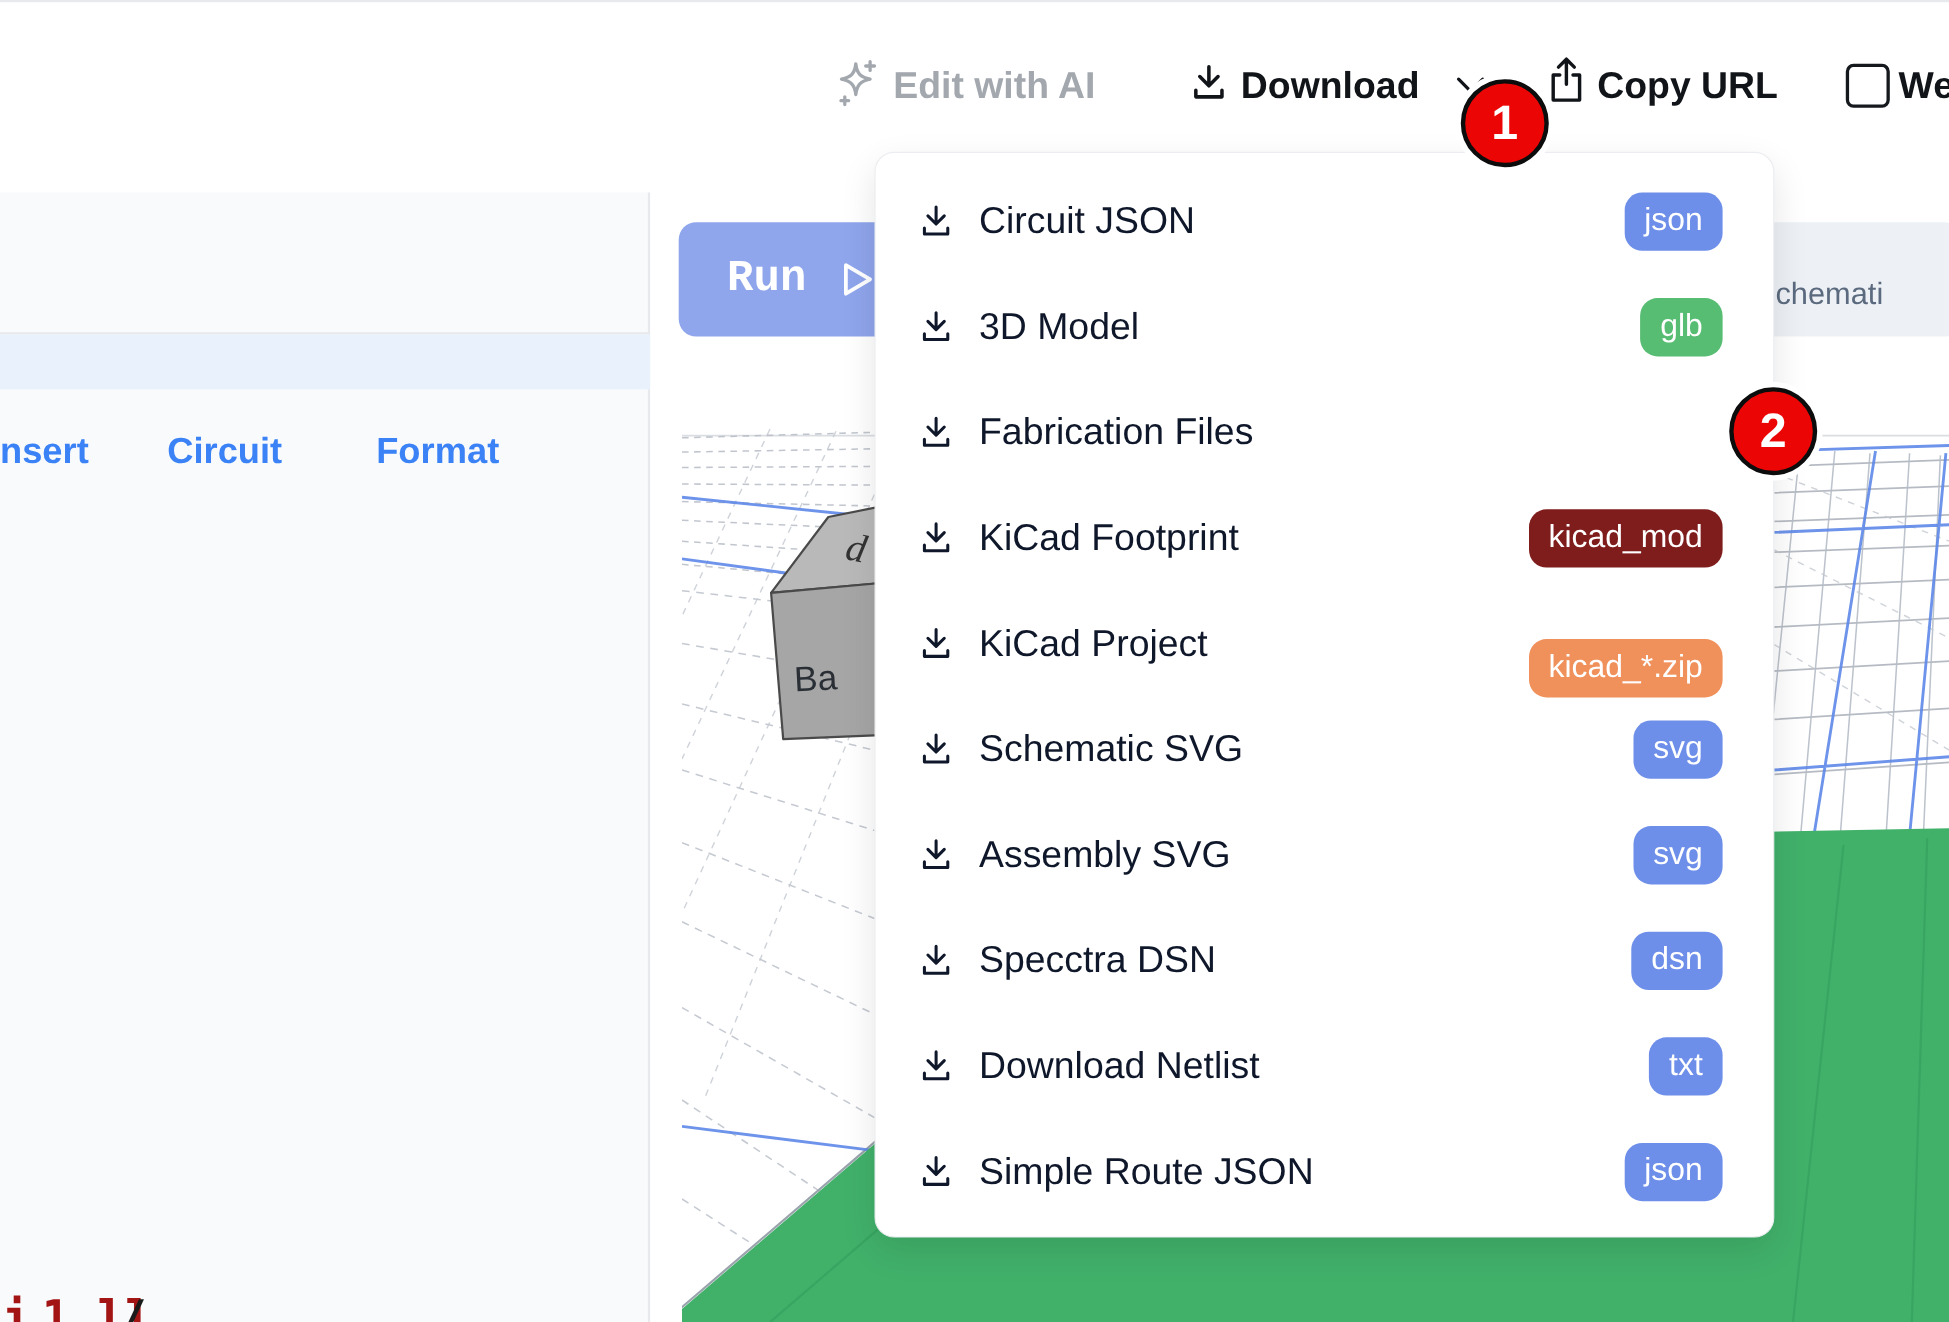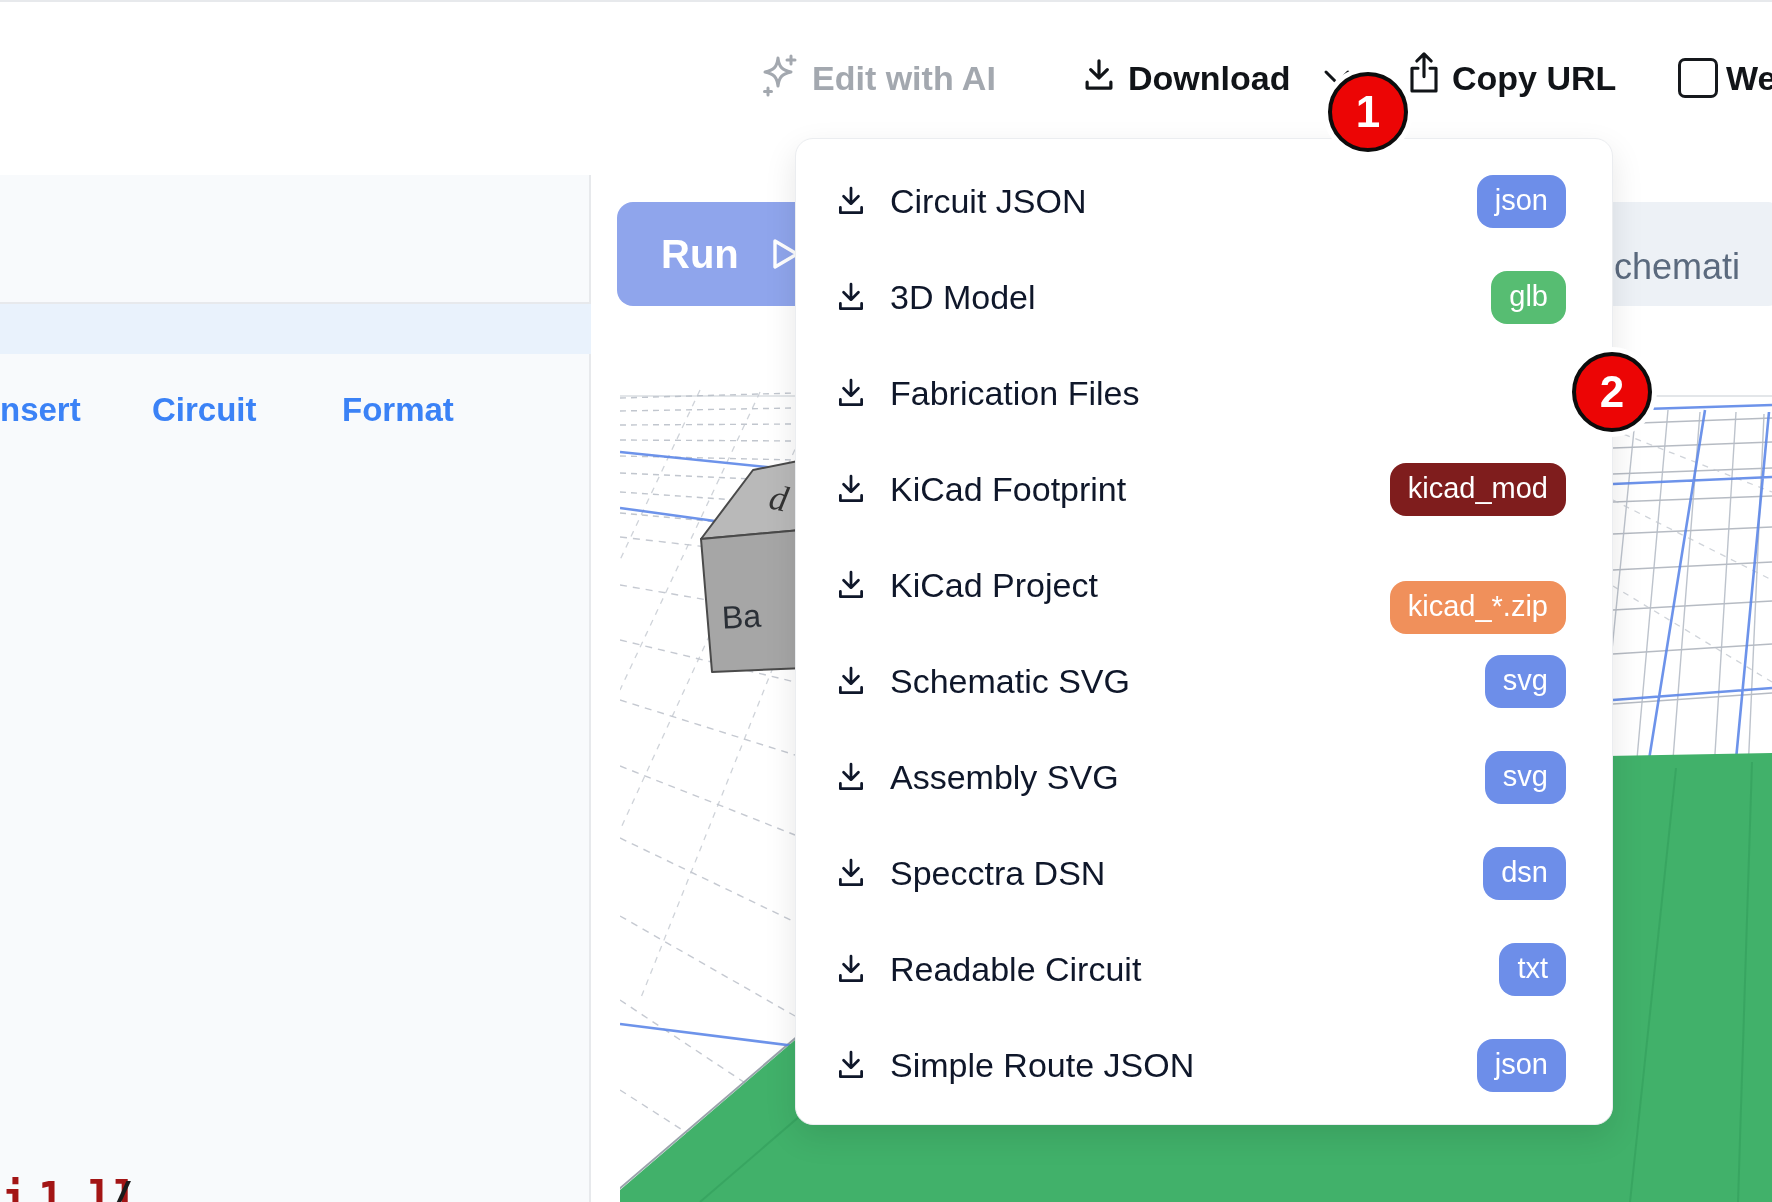--- a/index.html
+++ b/index.html
@@ -22,26 +22,26 @@
   .menubar-item{position:absolute;top:216px;font-size:33px;font-weight:600;color:#3b82f6;white-space:nowrap;cursor:default;}
   #menubar-divider{left:0;top:127px;width:591px;height:2px;background:#e7e9ec;}
   #active-line{left:0;top:129px;width:591px;height:50px;background:#e9f2fc;}
   #code-fragment{left:2px;top:1001px;height:30px;font-family:"DejaVu Sans Mono",monospace;font-weight:700;
                  font-size:42px;line-height:44px;color:#a31515;white-space:pre;}
   #code-fragment .dark{color:#1b1b1b;}
   
   #viewport-svg{left:591px;top:175px;z-index:2;}
   
   #run-button{left:617px;top:202px;width:196px;height:104px;background:#8fa5ec;border-radius:16px;
-              display:flex;align-items:center;gap:32px;padding-left:44px;box-sizing:border-box;z-index:4;}
+              display:flex;align-items:center;gap:32px;padding-left:44px;box-sizing:border-box;z-index:4;font-family:Liberation Mono, monospace;}
   #run-button .lbl{color:#ffffff;font-size:40px;font-weight:600;}
   
   #tab-schematic{left:1600px;top:202px;width:180px;height:104px;background:#edf1f6;border-radius:12px;
                  display:flex;align-items:center;padding-left:14px;box-sizing:border-box;z-index:3;}
-  #tab-schematic span{font-size:36px;font-weight:500;color:#5b6a7e;white-space:nowrap;margin-top:26px;}
+  #tab-schematic span{font-size:28px;font-weight:500;color:#5b6a7e;white-space:nowrap;margin-top:26px;}
   
   #download-menu{left:795px;top:138px;width:818px;height:987px;background:#ffffff;border:1px solid #ebedf0;
                  border-radius:18px;box-shadow:0 12px 32px rgba(0,0,0,.10);box-sizing:border-box;
                  padding:14px 0;z-index:20;}
   .menu-item{display:flex;align-items:center;height:96px;padding:0 46px 0 38px;cursor:pointer;}
   .menu-item .dl-ic{width:34px;height:34px;margin-right:22px;flex:0 0 auto;}
   .mi-label{flex:1;font-size:34px;font-weight:500;color:#0f172a;white-space:nowrap;}
   .badge{font-family:Liberation Sans, sans-serif;font-size:29px;color:#ffffff;
          padding:9px 18px 11px;border-radius:16px;white-space:nowrap;}
 </style>
@@ -187,21 +187,21 @@
         <svg class="dl-ic" viewBox="0 0 32 32">
           <path d="M16 4 V18 M9 11.5 L16 18.5 L23 11.5 M6 22 V27 H26 V22" fill="none" stroke="#0f172a" stroke-width="2.6" stroke-linecap="round" stroke-linejoin="round"></path>
         </svg>
         <span class="mi-label">Specctra DSN</span>
         <span class="badge" style="background: rgb(109, 142, 233);">dsn</span>
       </div>
       <div class="menu-item">
         <svg class="dl-ic" viewBox="0 0 32 32">
           <path d="M16 4 V18 M9 11.5 L16 18.5 L23 11.5 M6 22 V27 H26 V22" fill="none" stroke="#0f172a" stroke-width="2.6" stroke-linecap="round" stroke-linejoin="round"></path>
         </svg>
-        <span class="mi-label">Readable Circuit</span>
+        <span class="mi-label">Download Netlist</span>
         <span class="badge" style="background: rgb(109, 142, 233);">txt</span>
       </div>
       <div class="menu-item">
         <svg class="dl-ic" viewBox="0 0 32 32">
           <path d="M16 4 V18 M9 11.5 L16 18.5 L23 11.5 M6 22 V27 H26 V22" fill="none" stroke="#0f172a" stroke-width="2.6" stroke-linecap="round" stroke-linejoin="round"></path>
         </svg>
         <span class="mi-label">Simple Route JSON</span>
         <span class="badge" style="background: rgb(109, 142, 233);">json</span>
       </div>
     </div>

